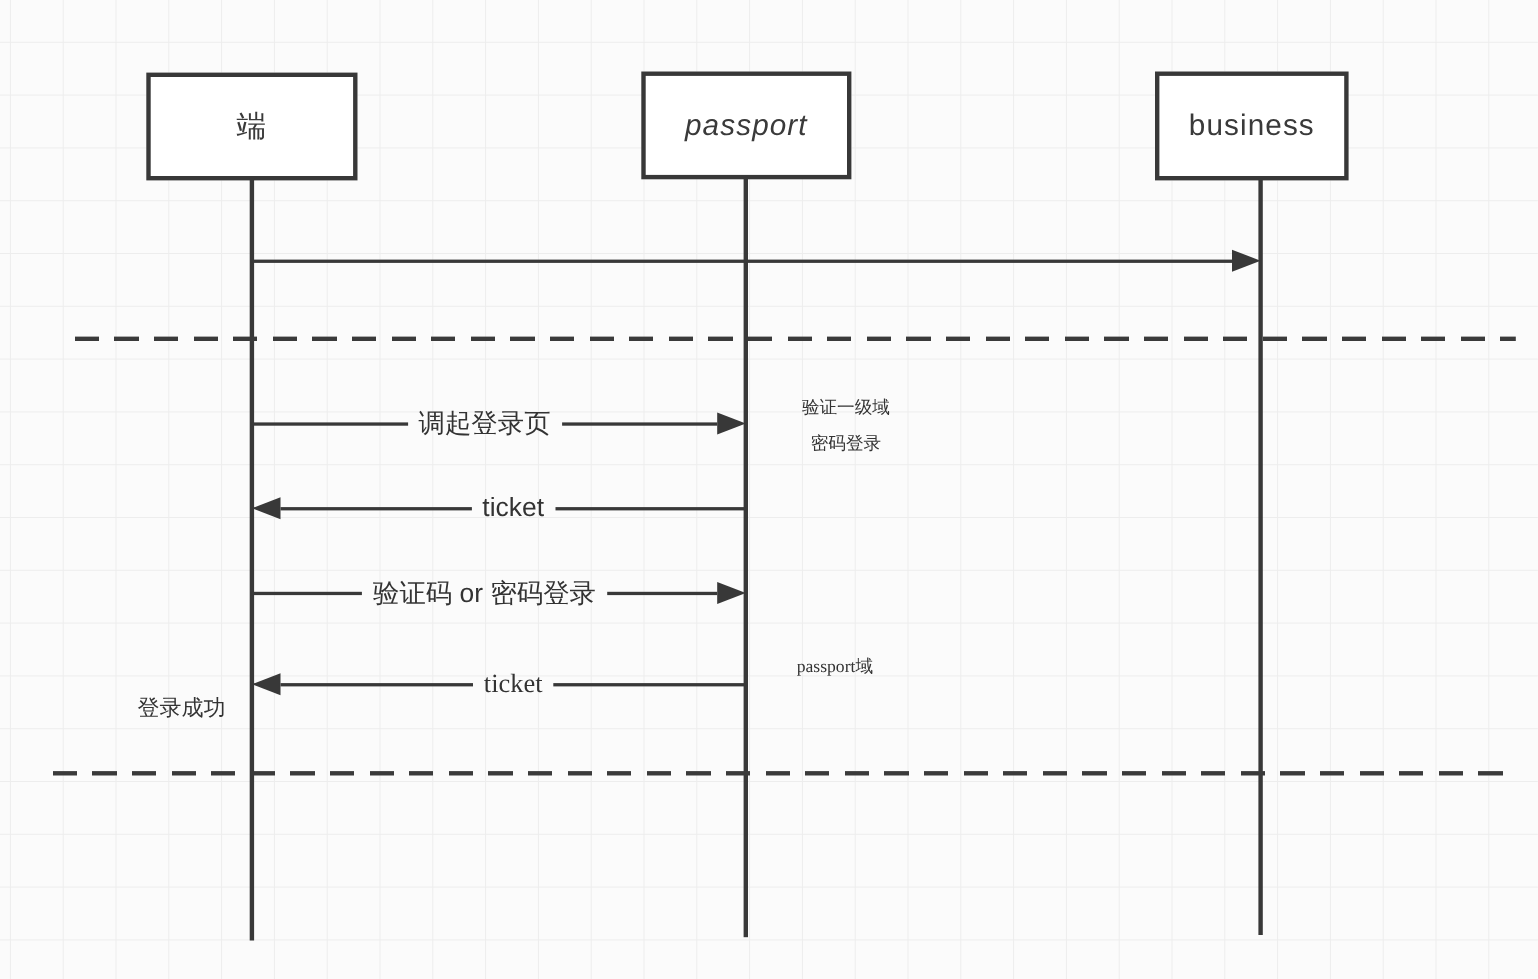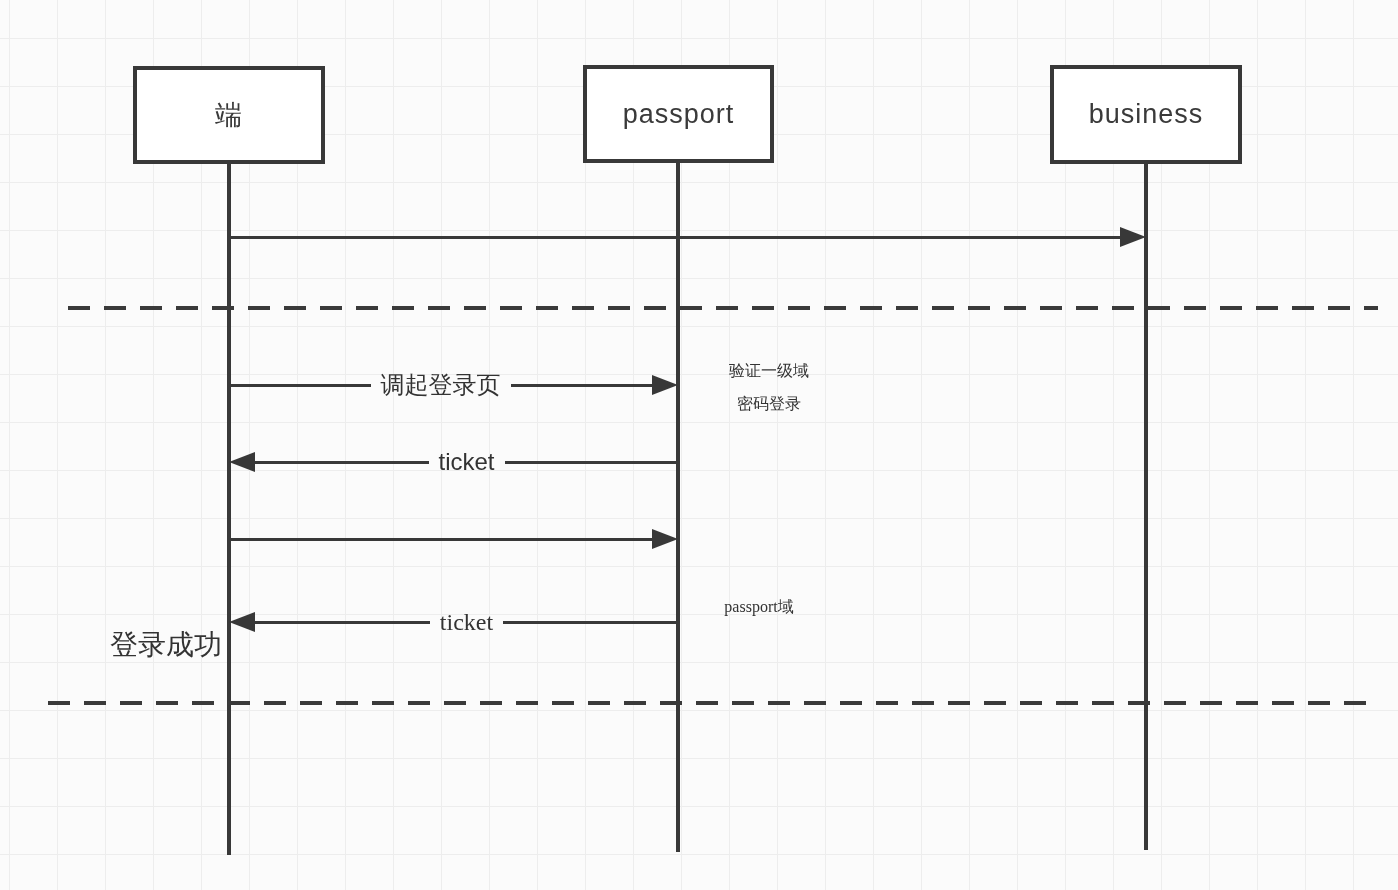--- a/index.html
+++ b/index.html
@@ -92,24 +92,24 @@
   }
 </style>
 </head>
 <body>
 
 <div class="canvas">
 
   <div class="actor-box" style="left:133px; top:66px; width:192px; height:98px;">
     <span>端</span>
   </div>
-  <div class="actor-box" style="left:583px; top:65px; width:191px; height:98px;">
+  <div class="actor-box" style="left:583px; top:65px; width:191px; height:98px;font-style:italic;">
     <span>passport</span>
   </div>
-  <div class="actor-box" style="left:1050px; top:65px; width:192px; height:99px;">
+  <div class="actor-box" style="left:1050px; top:65px; width:176px; height:99px;">
     <span>business</span>
   </div>
 
   <div class="lifeline" style="left:227px; top:162px; height:693px;"></div>
   <div class="lifeline" style="left:676px; top:161px; height:691px;"></div>
   <div class="lifeline" style="left:1144px; top:162px; height:688px;"></div>
 
   <div class="message" style="left:229px; top:227px; width:917px;">
     <div class="seg"></div>
     <div class="head-right"></div>
@@ -131,34 +131,35 @@
 
   <div class="message" style="left:229px; top:452px; width:449px;">
     <div class="head-left"></div>
     <div class="seg"></div>
     <span class="lbl">ticket</span>
     <div class="seg"></div>
   </div>
 
   <div class="message" style="left:229px; top:529px; width:449px;">
     <div class="seg"></div>
+    <span class="lbl">验证码 or 密码登录</span>
     <div class="seg"></div>
     <div class="head-right"></div>
   </div>
 
   <div class="message" style="left:229px; top:612px; width:449px;font-family:Liberation Serif, serif;">
     <div class="head-left"></div>
     <div class="seg"></div>
     <span class="lbl">ticket</span>
     <div class="seg"></div>
   </div>
 
   <div class="note" style="left:684px; top:590px; width:150px; line-height:34px;font-family:Liberation Serif, serif;">
     <div>passport域</div>
   </div>
 
-  <div class="note" style="left:110px; top:628px; width:110px; font-size:28px;">
+  <div class="note" style="left:110px; top:628px; width:110px; font-size:20px;">
     <div>登录成功</div>
   </div>
 
   <div class="dashed" style="left:48px; top:701px; width:1325px;"></div>
 
 </div>
 
 </body></html>

